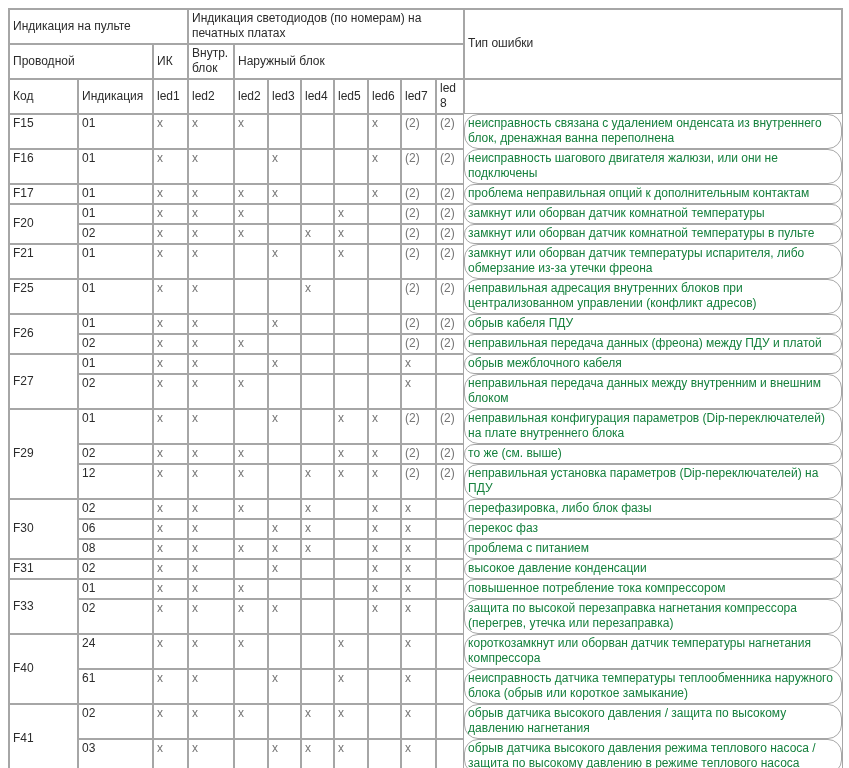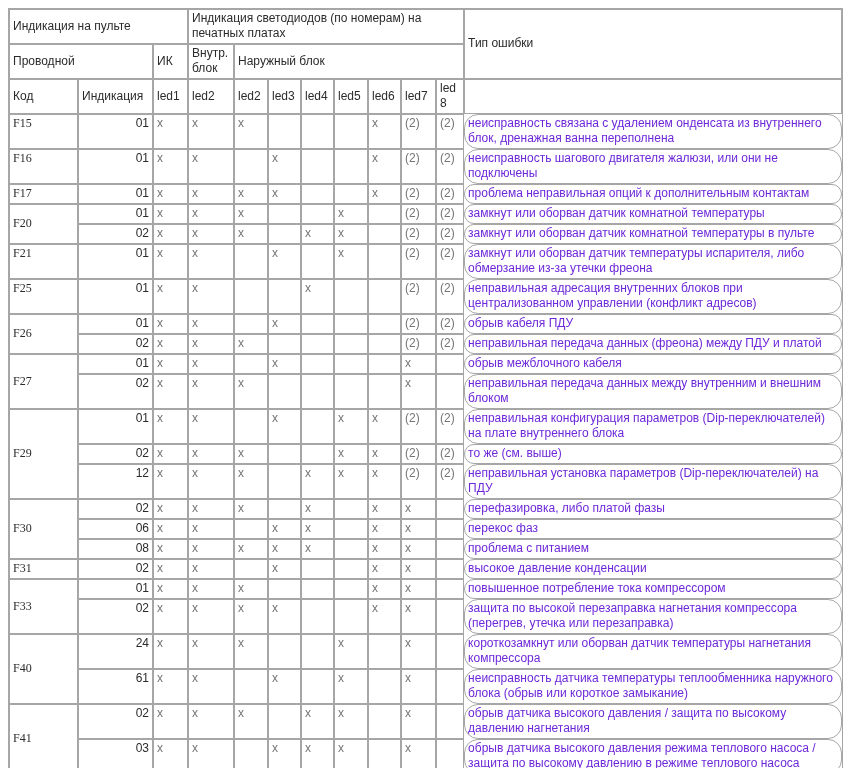--- a/index.html
+++ b/index.html
@@ -32,25 +32,25 @@
     vertical-align: top;
     overflow: hidden;
     word-wrap: break-word;
   }
   .err-table thead th {
     vertical-align: middle;
   }
   .hrow1 th { height: 29px; }
   .hrow2 th { height: 29px; }
   .hrow3 th { height: 18px; }
-  td.code-cell { color: #2b2b2b; font-family: Liberation Serif, serif; }
+  td.code-cell { color: #2b2b2b; }
   td.code-cell.vmid { vertical-align: middle; }
   td.led-cell { color: #757575; }
-  td.expl-cell { color: #2b2b2b; text-align: right; }
-  td.error-cell { color: #6d28d9; border-radius: 14px; }
+  td.expl-cell { color: #2b2b2b; }
+  td.error-cell { color: #15803d; border-radius: 14px; }
   
   col.c-code  { width: 69px; }
   col.c-expl  { width: 75px; }
   col.c-led1  { width: 35px; }
   col.c-led2v { width: 46px; }
   col.c-led2  { width: 34px; }
   col.c-led3  { width: 33px; }
   col.c-led4  { width: 33px; }
   col.c-led5  { width: 34px; }
   col.c-led6  { width: 33px; }
@@ -300,21 +300,21 @@
         <td class="expl-cell">02</td>
         <td class="led-cell">x</td>
         <td class="led-cell">x</td>
         <td class="led-cell">x</td>
         <td class="led-cell"></td>
         <td class="led-cell">x</td>
         <td class="led-cell"></td>
         <td class="led-cell">x</td>
         <td class="led-cell">x</td>
         <td class="led-cell"></td>
-        <td class="error-cell">перефазировка, либо платой фазы</td>
+        <td class="error-cell">перефазировка, либо блок фазы</td>
       </tr>
       <tr>
         <td class="expl-cell">06</td>
         <td class="led-cell">x</td>
         <td class="led-cell">x</td>
         <td class="led-cell"></td>
         <td class="led-cell">x</td>
         <td class="led-cell">x</td>
         <td class="led-cell"></td>
         <td class="led-cell">x</td>

